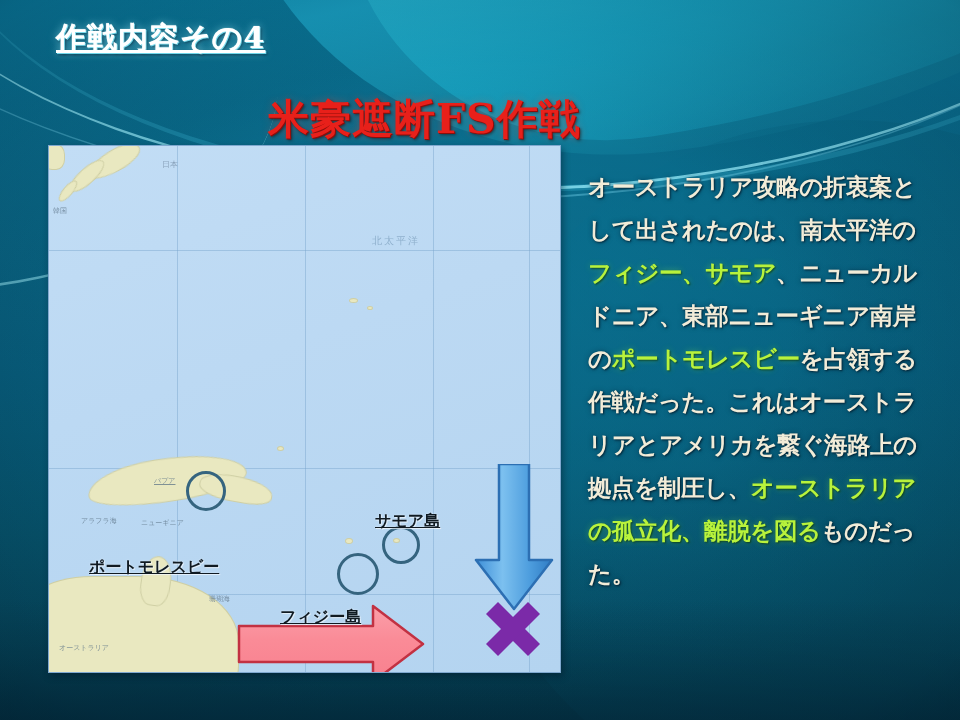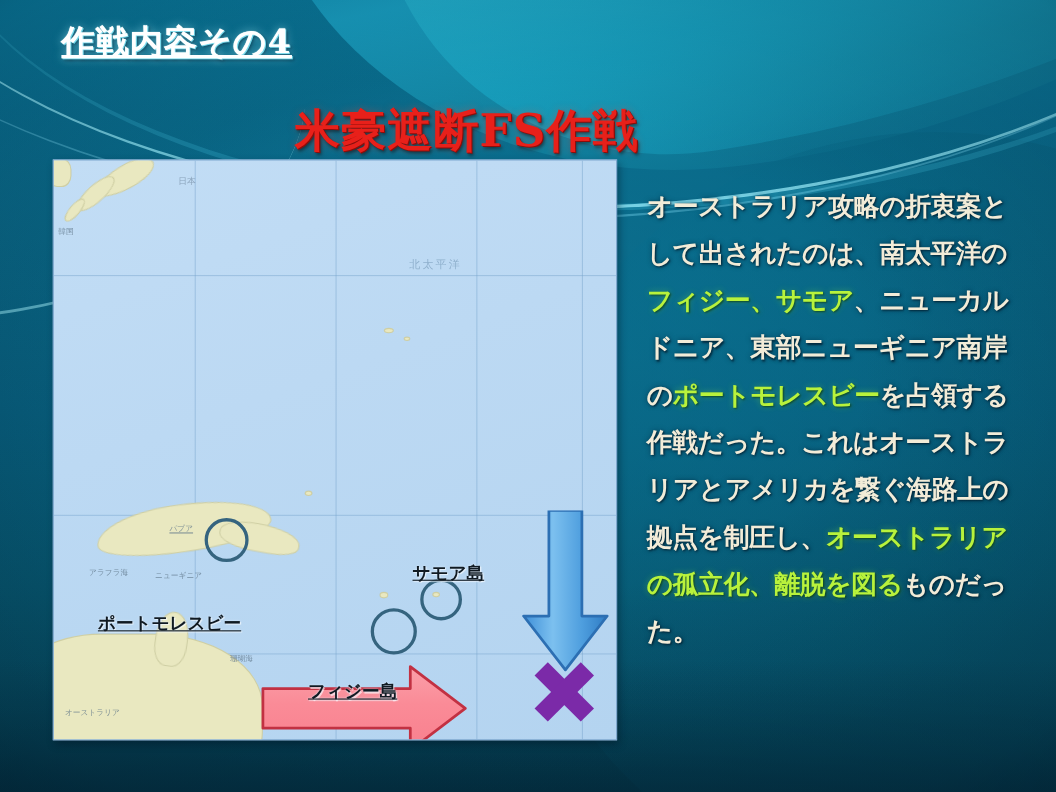--- a/index.html
+++ b/index.html
@@ -271,18 +271,18 @@
     <div id="map-labels">
         <div class="map-label lbl-faint" style="left: 68px; top: 13px; margin-left: 45px;">日本</div>
         <div class="map-label lbl-pacific" style="left: 323px; top: 48px; margin-top: 40px;">北太平洋</div>
         <div class="map-label lbl-micro" style="left: 4px; top: 60px;">韓国</div>
         <div class="map-label lbl-micro" style="left: 105px; top: 330px; text-decoration: underline;">パプア</div>
         <div class="map-label lbl-micro" style="left: 32px; top: 370px;">アラフラ海</div>
         <div class="map-label lbl-micro" style="left: 92px; top: 372px;">ニューギニア</div>
         <div class="map-label lbl-micro" style="left: 160px; top: 448px;">珊瑚海</div>
         <div class="map-label lbl-strong" style="left: 40px; top: 411px;">ポートモレスビー</div>
         <div class="map-label lbl-strong" style="left: 326px; top: 365px;">サモア島</div>
-        <div class="map-label lbl-strong" style="left: 231px; top: 473px;">フィジー島</div>
+        <div class="map-label lbl-strong" style="left: 231px; top: 461px;">フィジー島</div>
         <div class="map-label lbl-micro" style="left: 10px; top: 497px;">オーストラリア</div>
       </div>
   </div>
 
 </div>
 
 </body></html>

